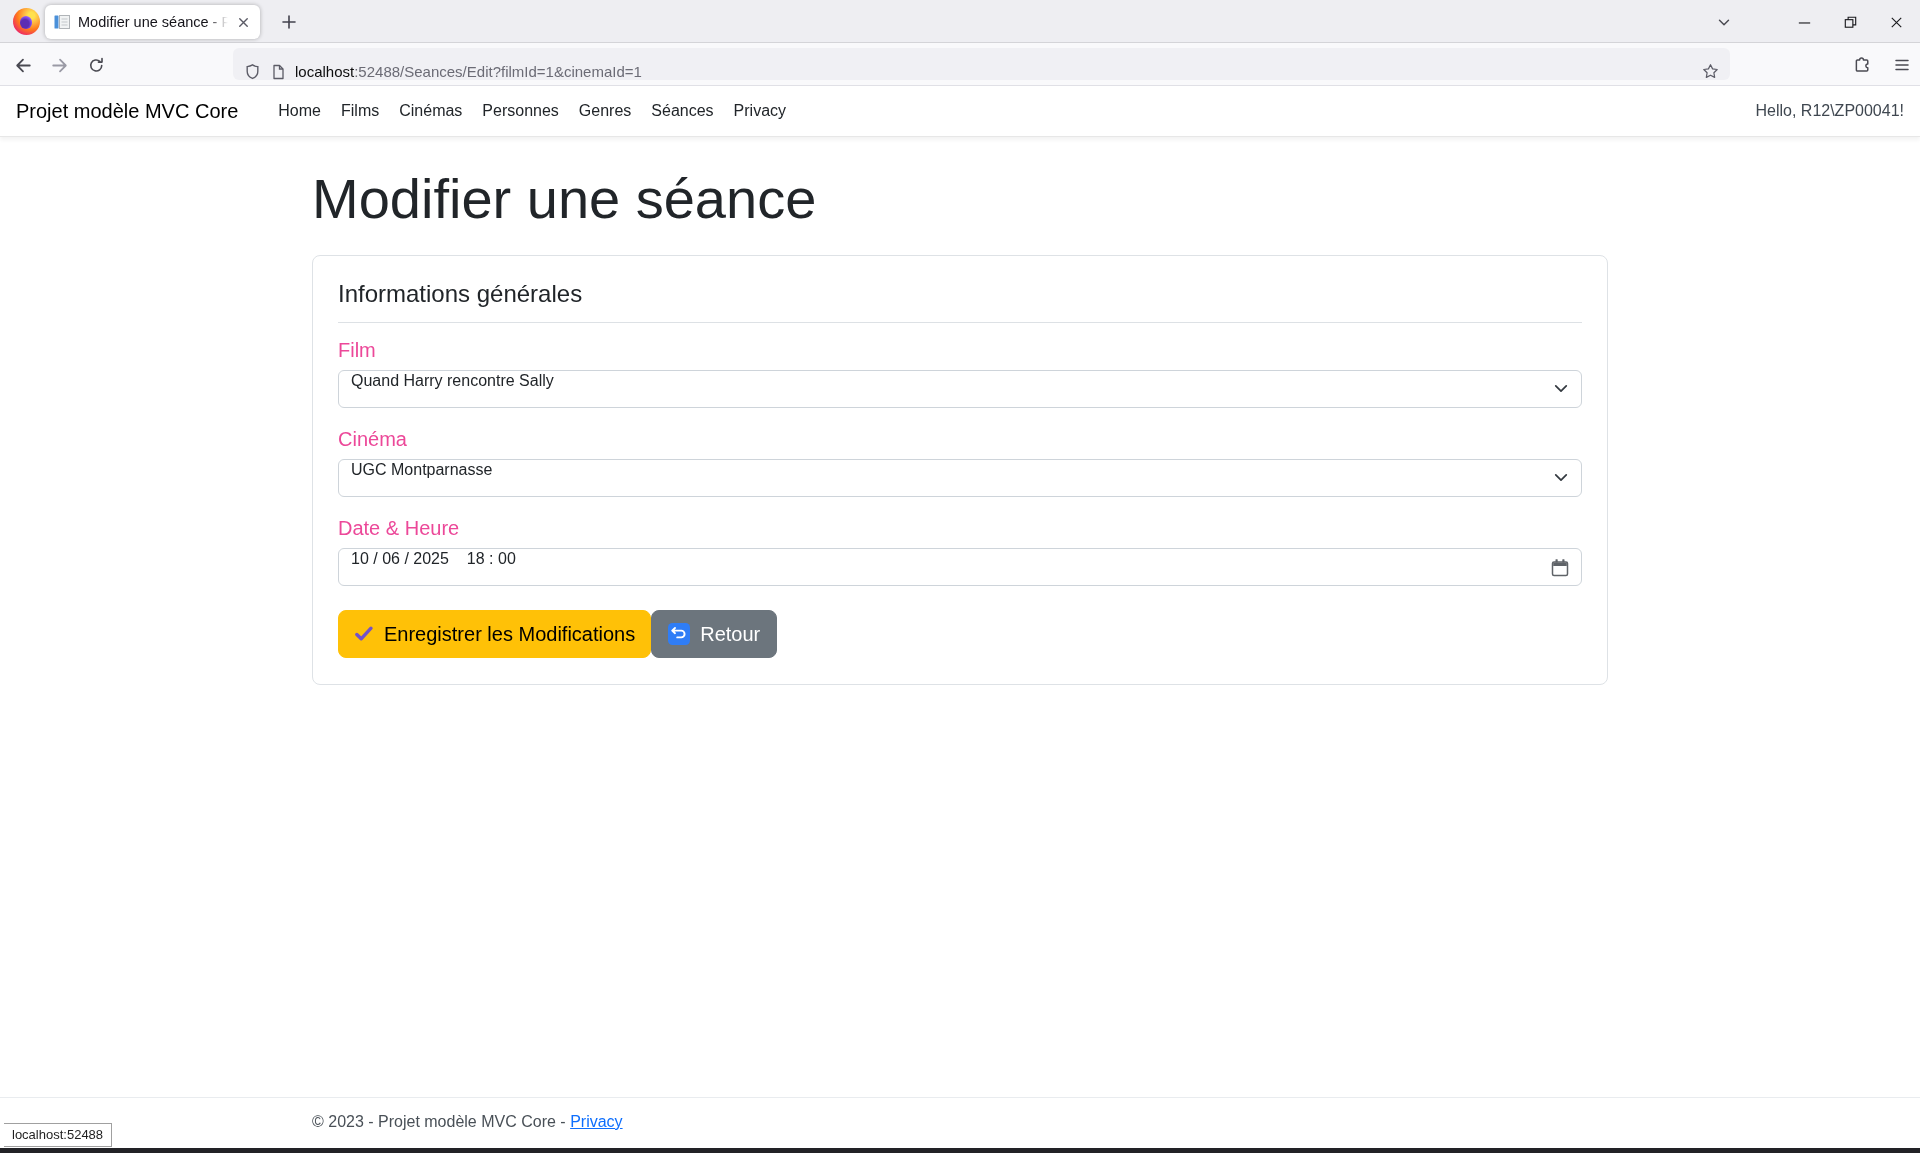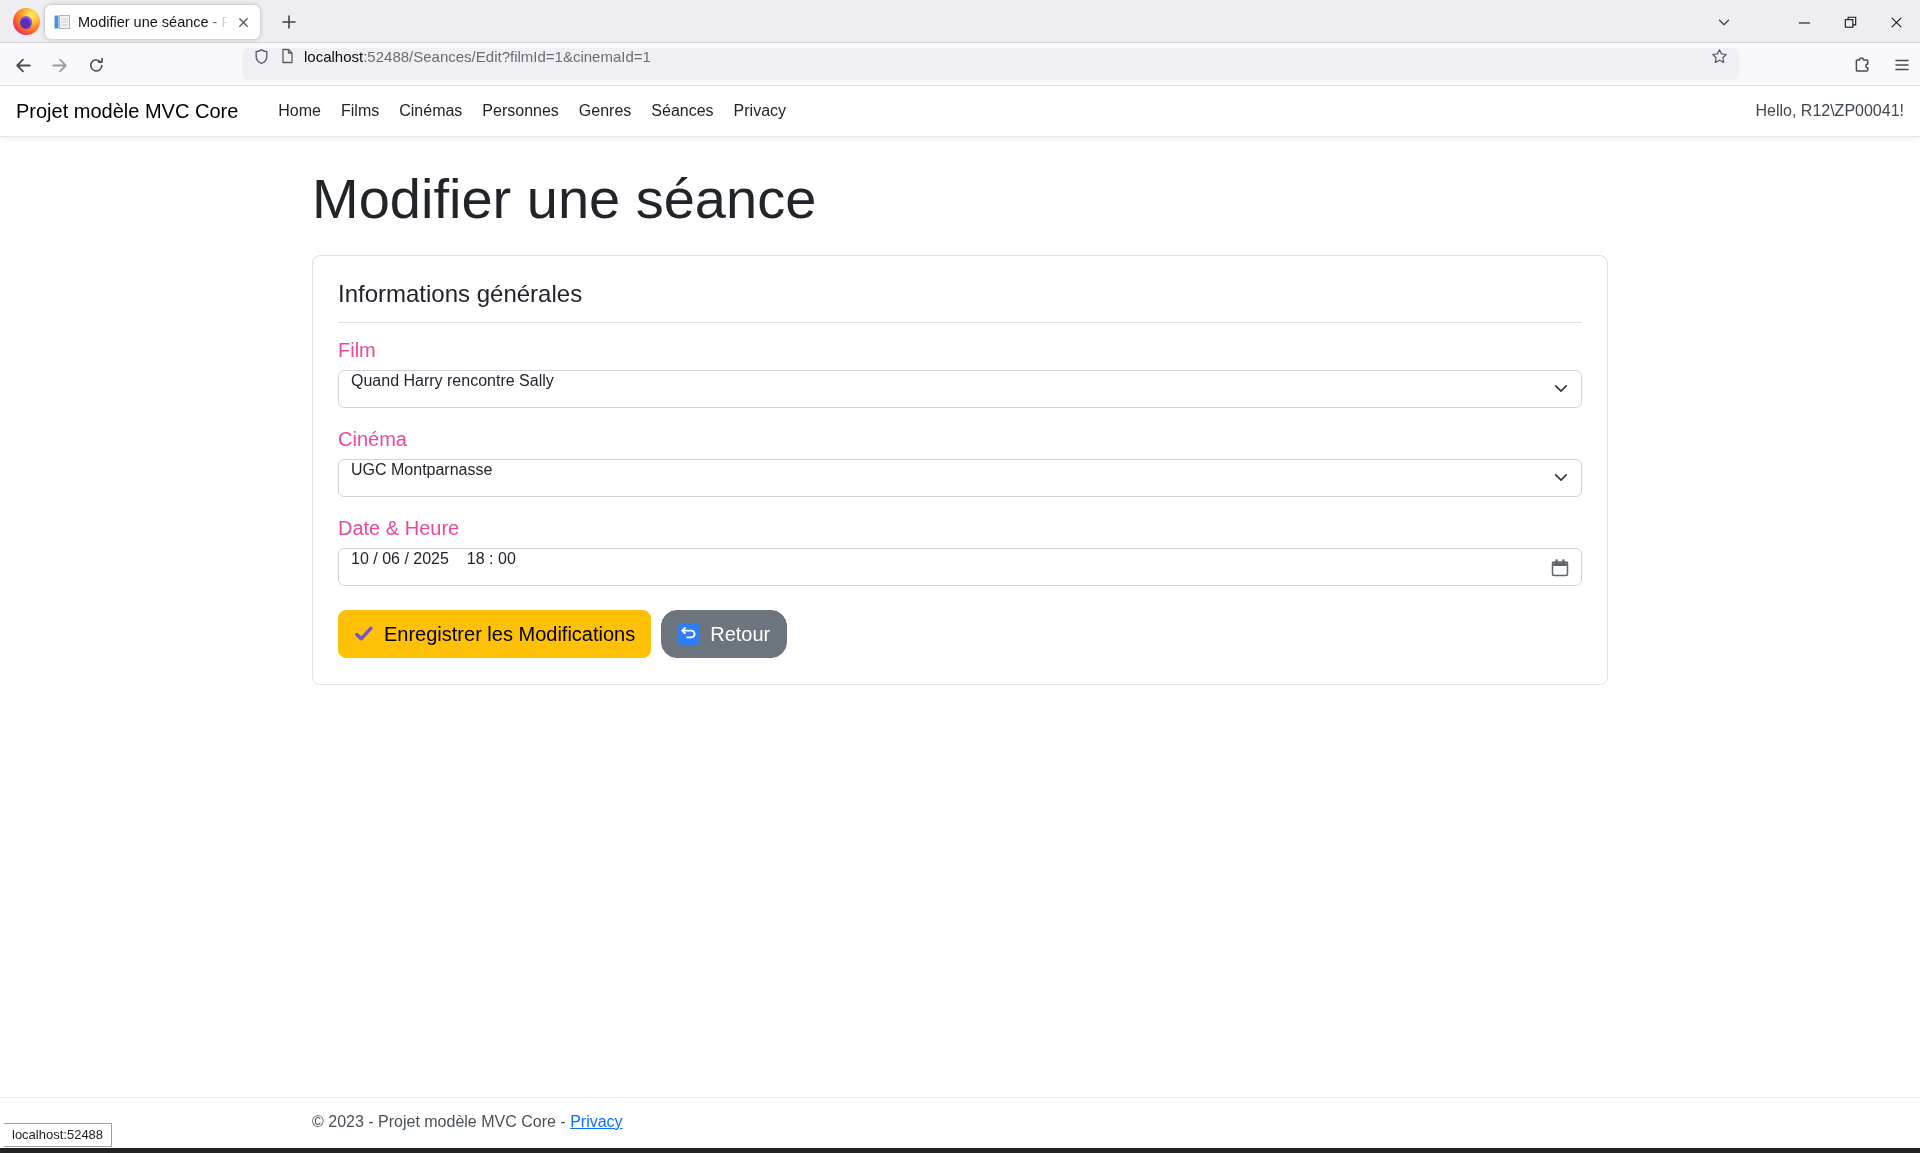--- a/index.html
+++ b/index.html
@@ -26,22 +26,22 @@
   .ctrl-chevron { left:1712px; }
   .ctrl-min { left:1792px; }
   .ctrl-max { left:1838px; }
   .ctrl-close { left:1884px; }
 
   
   .toolbar { position:absolute; top:43px; left:0; right:0; height:43px;
     background:#f9f9fb; border-bottom:1px solid #e0e0e6; }
   .navbtn { position:absolute; top:11px; width:22px; height:22px; }
   .btn-back-nav { left:12px; } .btn-fwd { left:48px; } .btn-reload { left:85px; }
-  .urlbar { position:absolute; left:242px; top:5px; width:1497px; height:32px;
-    background:#f0f0f4; border-radius:6px; display:flex; align-items:flex-start; padding:0 11px; gap:9px; }
+  .urlbar { position:absolute; left:233px; top:5px; width:1497px; height:32px;
+    background:#f0f0f4; border-radius:6px; display:flex; align-items:flex-end; padding:0 11px; gap:9px; }
   .url-text { font-size:15px; white-space:nowrap; }
   .url-domain { color:#0c0c0d; } .url-rest { color:#6b6b75; }
   .urlbar .star { margin-left:auto; }
   .tb-right { position:absolute; top:10px; width:24px; height:24px; }
   .ext-btn { left:1850px; } .menu-btn { left:1890px; }
 
   
   .site-navbar { position:absolute; top:86px; left:0; right:0; height:51px; background:#fff;
     display:flex; align-items:center; padding:0 16px;
     border-bottom:1px solid #e7e7e7; box-shadow:0 3px 4px rgba(0,0,0,.05); z-index:2; }
@@ -57,25 +57,25 @@
     padding:24px 25px 25px; }
   .card-heading { font-size:24px; font-weight:400; color:#212529; margin-bottom:14px; }
   .card hr { border:0; border-top:1px solid #dde1e5; margin:0 0 16px; }
   .form-label { display:block; font-size:20px; color:#ec4899; margin-bottom:8px; }
   .form-select, .form-datetime { position:relative; height:38px; width:100%; background:#fff;
     border:1px solid #ced4da; border-radius:6px; display:flex; align-items:center;
     padding:0 40px 16px 12px; font-size:16px; color:#212529; margin-bottom:20px; cursor:default; }
   .select-caret { position:absolute; right:13px; top:11px; width:14px; height:14px; }
   .dt-time { margin-left:18px; }
   .cal-icon { position:absolute; right:11px; top:9px; width:20px; height:20px; }
-  .btn-row { display:flex; gap:10px; margin-top:24px; margin-bottom:1px; }
+  .btn-row { display:flex; margin-top:24px; margin-bottom:1px; }
   .btn { display:inline-flex; align-items:center; gap:10px; height:48px; border-radius:8px;
     font-size:20px; cursor:pointer; border:1px solid transparent; font-family:inherit; }
   .btn-save { background:#ffc107; border-color:#ffc107; color:#000; padding:0 15px; }
-  .btn-retour { background:#6c757d; border-color:#6c757d; color:#fff; padding:0 16px;border-radius:16px; }
+  .btn-retour { background:#6c757d; border-color:#6c757d; color:#fff; padding:0 16px; }
 
   
   .footer { position:absolute; left:0; right:0; bottom:6px; background:#fff; border-top:1px solid #e9ecef; }
   .footer-inner { width:1296px; margin:0 auto; padding:15px 0 16px; font-size:16px; color:#495057; }
   .footer-inner a { color:#0d6efd; }
   .status-tip { position:absolute; left:4px; bottom:6px; background:#fff; border:1px solid #a0a0a0;
     border-left:0; padding:3px 8px 4px; font-size:13px; color:#1f1f1f; z-index:4; }
   .bottom-strip { position:absolute; left:0; right:0; bottom:0; height:5px; background:#222226; }
 </style>
 </head>

